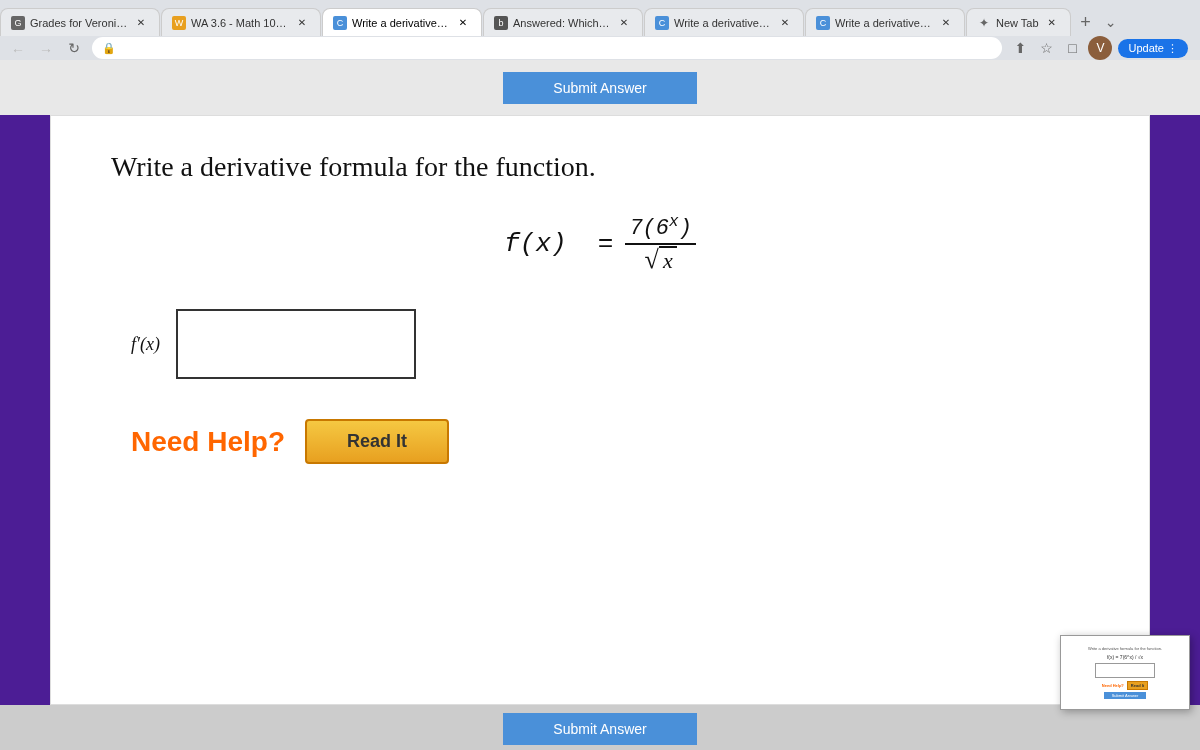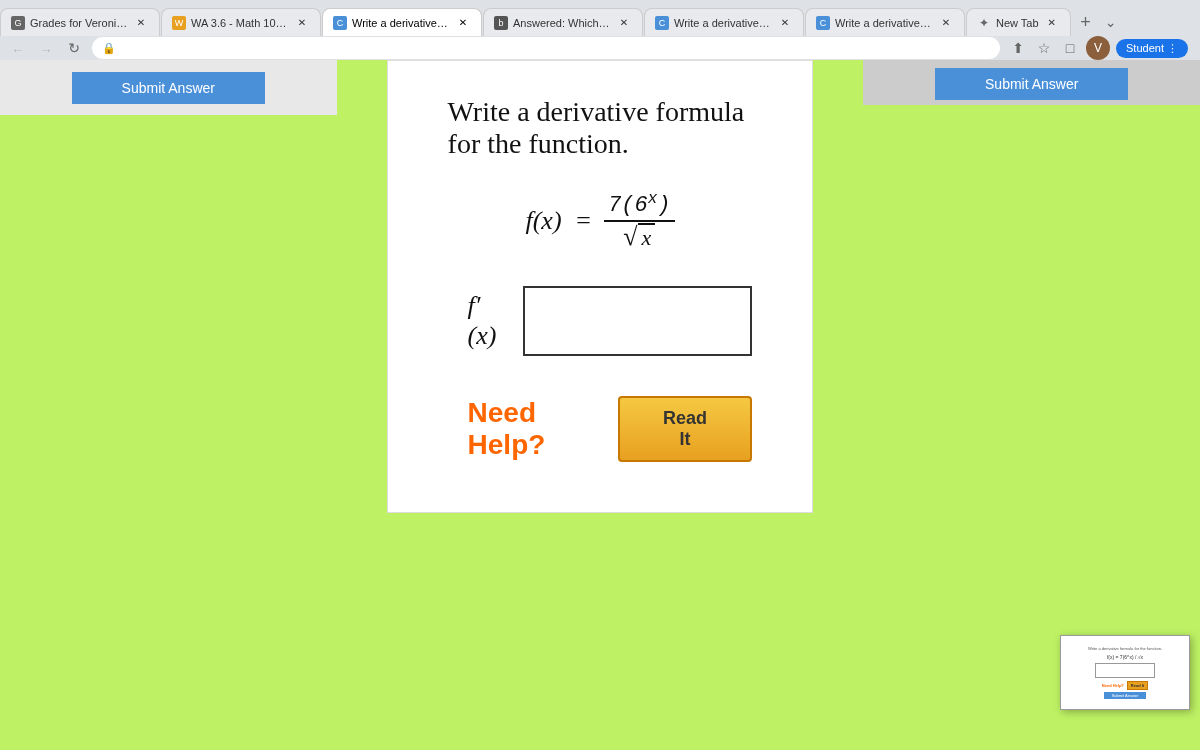--- a/index.html
+++ b/index.html
@@ -178,25 +178,25 @@
       background: #8b5e3c;
       display: flex;
       align-items: center;
       justify-content: center;
       color: white;
       font-size: 12px;
     }
 
     
     .page-content {
-      background: #bef264;
+      background: #4c1d95;
       width: 100%;
       height: calc(100% - 60px);
       display: flex;
-      flex-direction: row;
+      flex-direction: column;
       align-items: flex-start;
       padding: 0;
       overflow: hidden;
     }
 
     .question-area {
       padding: 30px 50px 40px 50px;
       flex: 1;
       background: #fff;
       border: 1px solid #ddd;
@@ -433,53 +433,53 @@
     <div class="nav-btn disabled">→</div>
     <div class="nav-btn">↻</div>
     <div class="url-bar">
       <span class="url-lock">🔒</span>
     </div>
     <div class="browser-actions">
       <div class="browser-action-btn">⬆</div>
       <div class="browser-action-btn">☆</div>
       <div class="browser-action-btn">□</div>
       <div class="profile-btn">V</div>
-      <button class="update-btn">Student ⋮</button>
+      <button class="update-btn">Update ⋮</button>
     </div>
   </div>
 </div>
 
 <div class="page-content">
 
   <div style="width:100%; background:#e8e8e8; height:55px; display:flex; align-items:center; justify-content:center;">
     <button style="background:#4a90d9; color:white; border:none; padding:8px 50px; font-size:14px; cursor:pointer;">Submit Answer</button>
   </div>
 
   <div class="question-area" style="width:1100px; margin: 0 50px; background:#fff; border: 1px solid #ddd; padding: 35px 60px 50px 60px;">
 
     <div class="question-title">Write a derivative formula for the function.</div>
 
     <div class="formula-display">
       <div class="main-formula">
-        <span style="font-size:26px; font-style:italic; font-family:Liberation Serif, serif;"><i>f</i>(<i>x</i>) &nbsp;=</span>
+        <span style="font-size:26px; font-style:italic; font-family:Liberation Mono, monospace;"><i>f</i>(<i>x</i>) &nbsp;=</span>
         <div class="fraction">
           <div class="numerator">
             <span style="font-family:Liberation Mono, monospace; font-style:italic;">7(6<sup style="font-size:16px; font-style:italic;">x</sup>)</span>
           </div>
           <div class="denominator">
             <span style="font-family:Georgia,serif; font-style:normal;">
               <span style="font-size:26px; line-height:1;">√</span><span style="border-top: 2px solid #111; padding: 0 4px; font-style:italic;">x</span>
             </span>
           </div>
         </div>
       </div>
     </div>
 
     <div class="derivative-row">
-      <span class="derivative-label" style="font-family:Georgia,serif; font-style:italic; font-size:26px;">f′(x)</span>
+      <span class="derivative-label" style="font-family:Georgia,serif; font-style:italic; font-size:18px;">f′(x)</span>
       <input type="text" class="answer-input" value="" style="">
     </div>
 
     <div class="help-section">
       <span class="need-help-text">Need Help?</span>
       <button class="read-it-btn">Read It</button>
     </div>
 
   </div>
 

